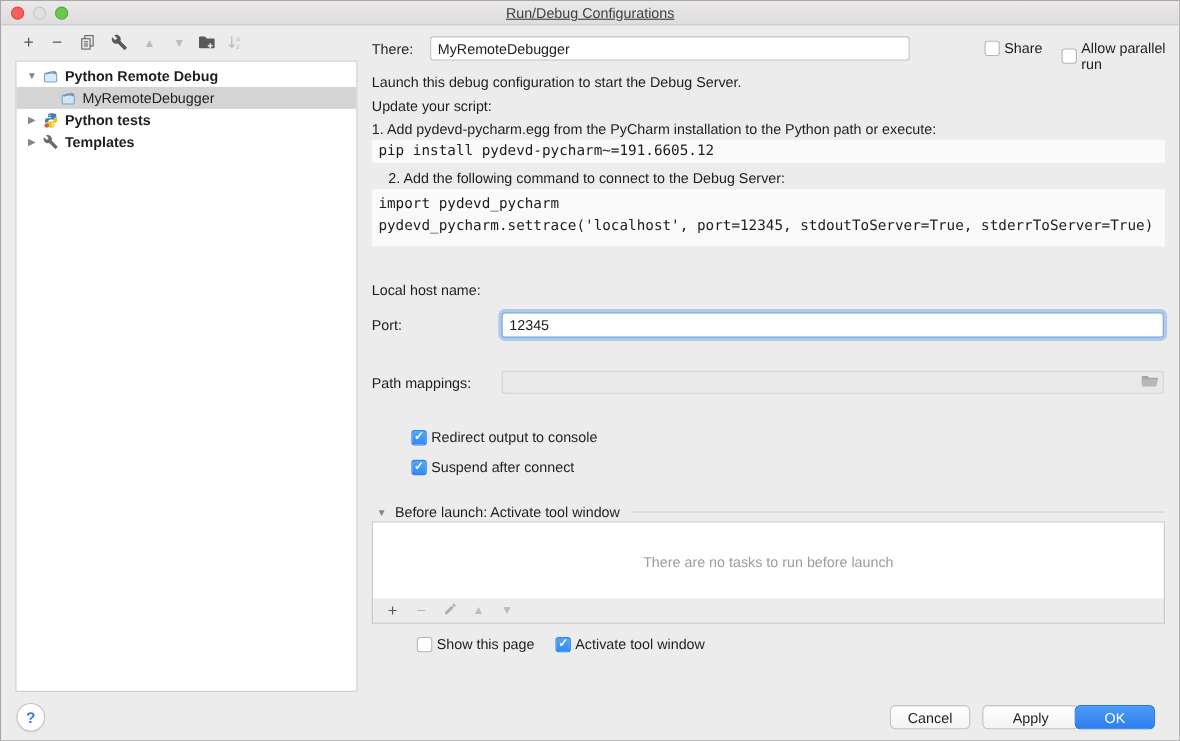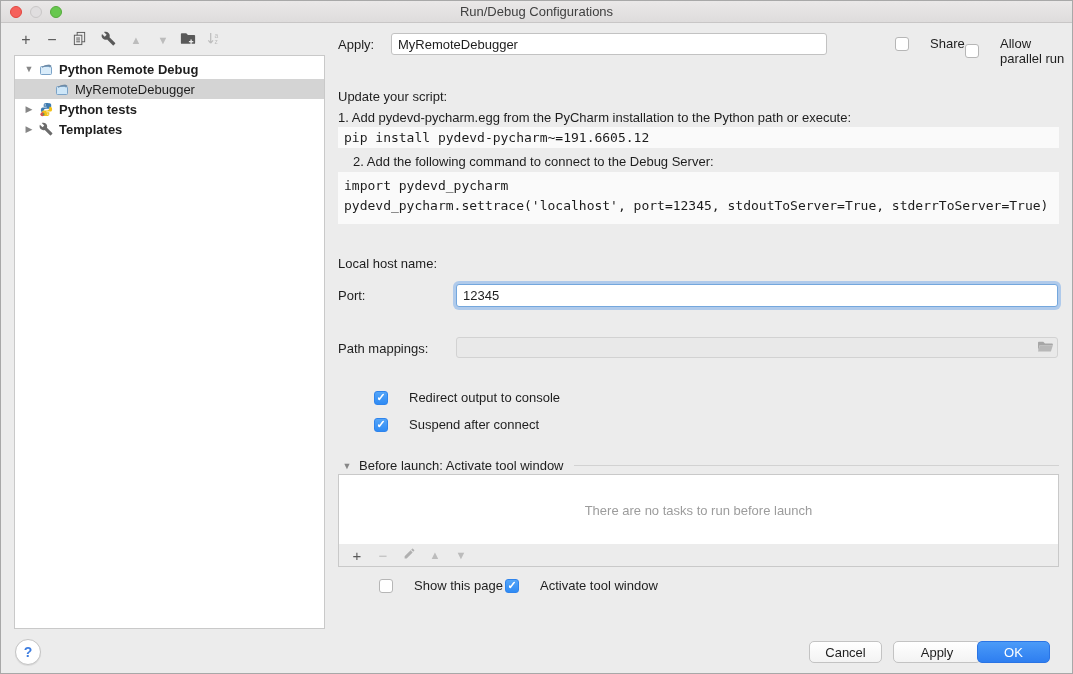--- a/index.html
+++ b/index.html
@@ -5,21 +5,21 @@
   * { margin:0; padding:0; box-sizing:border-box; }
   html,body { background:#9e9e9e; }
   body { font-family:"Liberation Sans", sans-serif; font-size:13px; color:#1e1e1e; }
   .window { position:relative; width:1073px; height:674px; background:#ececec;
             border:1px solid #a8a8a8; overflow:hidden; }
 
   
   .titlebar { position:absolute; left:0; top:0; width:100%; height:22px;
               background:linear-gradient(#eae8e8,#dedcdc); border-bottom:1px solid #c8c6c6; }
   .title { position:absolute; left:0; right:0; top:3px; text-align:center;
-           font-size:13px; color:#404040; }
+           font-size:13px; color:#404040;text-decoration:underline; }
   .traffic { position:absolute; left:9px; top:5px; display:flex; gap:8px; }
   .tl { width:12px; height:12px; border-radius:50%; display:inline-block; }
   .tl.red   { background:#f5615c; border:1px solid #e2463f; }
   .tl.gray  { background:#e0dedf; border:1px solid #c9c7c7; }
   .tl.green { background:#68c84f; border:1px solid #55aa3c; }
 
   
   .side-toolbar { position:absolute; left:0; top:28px; width:330px; height:26px; }
   .tb-btn { position:absolute; top:0; width:22px; height:22px; display:flex;
             align-items:center; justify-content:center; background:none; border:none; cursor:default; }
@@ -47,21 +47,21 @@
 
   
   .abs { position:absolute; }
   .lbl { color:#1e1e1e; }
   .txt-field { border:1px solid #c2c2c2; border-radius:3px; background:#fff;
                font:13px "Liberation Sans", sans-serif; padding:0 6px; color:#1e1e1e; }
   .txt-field.focused { border:1px solid #74a7dd; box-shadow:0 0 0 3px rgba(125,175,235,.55); }
   .txt-field.disabled { background:#e9e9e9; border:1px solid #d2d2d2; }
   .code { font-family:"DejaVu Sans Mono", monospace; font-size:13px; color:#1c1c1c;
           background:#fafafa; }
-  .cb-group { display:flex; align-items:center; gap:21px;padding-left:32px; }
+  .cb-group { display:flex; align-items:center; gap:4px;padding-left:32px; }
   .checkbox { width:14px; height:14px; border-radius:3px; display:inline-flex;
               align-items:center; justify-content:center; flex:0 0 auto; }
   .checkbox.off { background:#fff; border:1px solid #b6b6b6; }
   .checkbox.on  { background:linear-gradient(#54a5f8,#2f8bf4); border:1px solid #2f84ec; }
   .checkbox .mark { color:#fff; font-size:11px; font-weight:700; line-height:1; }
 
   .bl-header { display:flex; align-items:center; gap:6px; width:718px; }
   .bl-line { flex:1; border-top:1px solid #d2d2d2; margin-left:4px; }
   .task-panel { background:#fff; border:1px solid #c9c9c9; display:flex;
                 align-items:center; justify-content:center; }
@@ -174,32 +174,33 @@
           </svg>
         </span>
       <span class="tree-label bold">Templates</span>
     </div>
   </div>
 
   <button class="help-btn">
     <span>?</span>
   </button>
 
-  <span class="abs lbl" style="left:337px; top:36px">Apply:</span>
+  <span class="abs lbl" style="left:337px; top:36px">There:</span>
   <input class="abs txt-field" style="left: 390px; top: 32px; width: 436px; height: 22px;" value="MyRemoteDebugger">
 
   <span class="abs cb-group" style="left:862px; top:35px">
     <span class="checkbox off"></span>
     <span>Share</span>
   </span>
   <span class="abs cb-group" style="left:932px; top:35px">
     <span class="checkbox off"></span>
     <span>Allow parallel run</span>
   </span>
 
+  <span class="abs lbl" style="left:337px; top:66px">Launch this debug configuration to start the Debug Server.</span>
   <span class="abs lbl" style="left:337px; top:88px">Update your script:</span>
   <span class="abs lbl" style="left:337px; top:109px">1. Add pydevd-pycharm.egg from the PyCharm installation to the Python path or execute:</span>
 
   <div class="abs code" style="left:337px; top:126px; width:721px; height:21px; line-height:21px; padding-left:6px">pip install pydevd-pycharm~=191.6605.12</div>
 
   <span class="abs lbl" style="left:352px; top:153px">2. Add the following command to connect to the Debug Server:</span>
 
   <div class="abs code" style="left:337px; top:171px; width:721px; height:52px; padding:4px 0 0 6px; line-height:20px">
     <div>import pydevd_pycharm</div>
     <div>pydevd_pycharm.settrace('localhost', port=12345, stdoutToServer=True, stderrToServer=True)</div>

